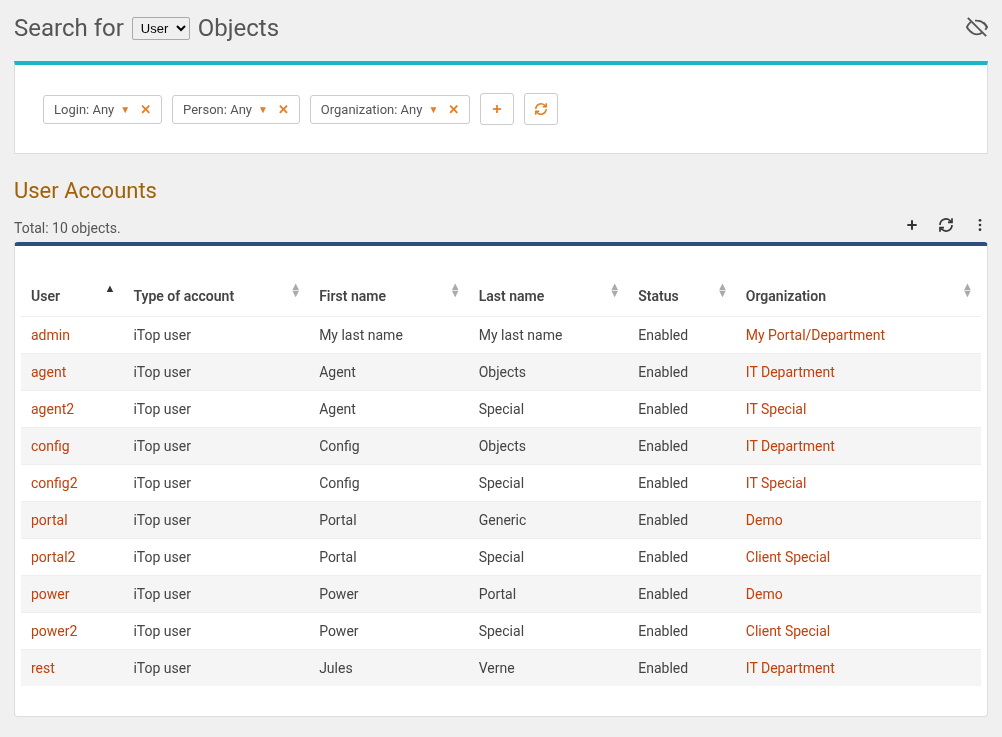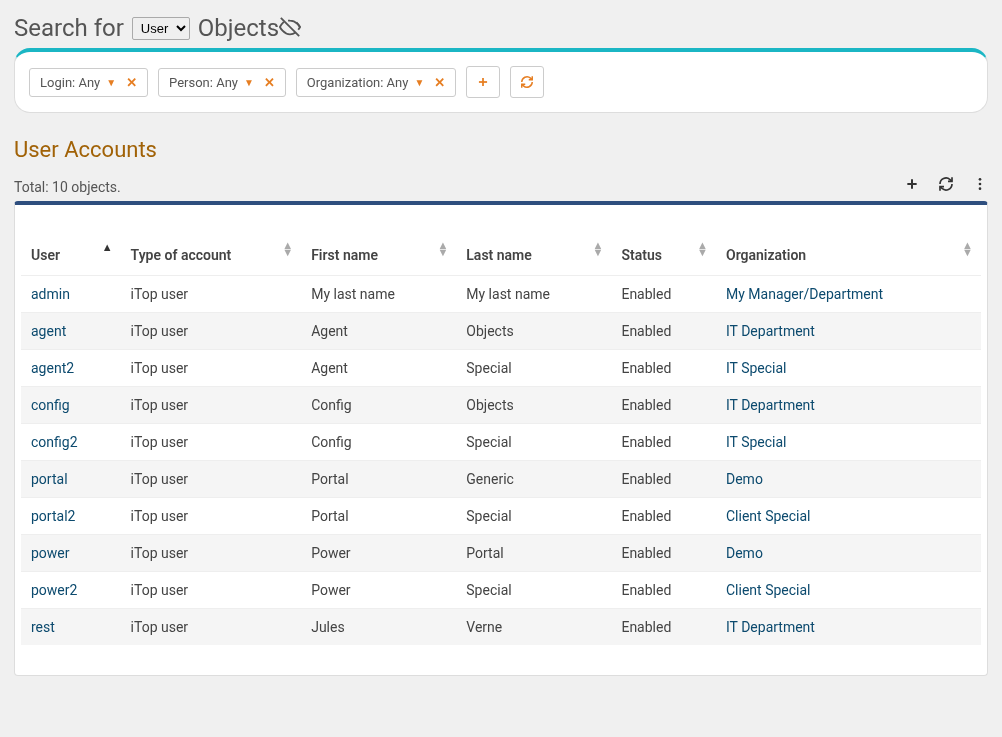--- a/index.html
+++ b/index.html
@@ -6,21 +6,22 @@
   body {
     font-family: -apple-system, BlinkMacSystemFont, "Segoe UI", Roboto, Arial, sans-serif;
     background: #f0f0f0;
     color: #444;
     padding: 14px;
     font-size: 14px;
   }
   .search-header {
     display: flex;
     align-items: center;
-    margin-bottom: 6px;
+    justify-content: space-between;
+    margin-bottom: 19px;
   }
   .search-title {
     display: flex;
     align-items: center;
     gap: 8px;
     font-size: 24px;
     font-weight: 400;
     color: #555;
   }
   .search-title select {
@@ -28,22 +29,22 @@
     padding: 2px 4px;
     border: 1px solid #aaa;
     border-radius: 2px;
     background: #efefef;
   }
   .eye-icon { cursor: pointer; color: #555; }
   .filter-box {
     background: #fff;
     border: 1px solid #ddd;
     border-top: 4px solid #1bb6c4;
-    border-radius: 16px;
-    padding: 14px;
+    border-radius: 0;
+    padding: 28px;
     display: flex;
     gap: 10px;
     align-items: center;
     flex-wrap: wrap;
     text-align: center;
   }
   .filter-chip {
     display: inline-flex;
     align-items: center;
     gap: 6px;
@@ -117,21 +118,21 @@
     color: #aaa;
     font-size: 11px;
     line-height: 0.6;
   }
   tbody td {
     padding: 10px 10px;
     font-size: 14px;
     border-top: 1px solid #eee;
   }
   tbody tr:nth-child(even) { background: #f5f5f5; }
-  .link { color: #0c4a6e; cursor: pointer; }
+  .link { color: #c2410c; cursor: pointer; }
 </style>
 </head>
 <body>
 
 <div class="search-header">
   <div class="search-title">
     <span>Search for</span>
     <select>
       <option>User</option>
     </select>
@@ -220,21 +221,21 @@
           <th>Organization<span class="sort-icon">▲<br>▼</span></th>
         </tr>
     </thead>
     <tbody id="tbody">
         <tr>
           <td><span class="link">admin</span></td>
           <td>iTop user</td>
           <td>My last name</td>
           <td>My last name</td>
           <td>Enabled</td>
-          <td><span class="link">My Manager/Department</span></td>
+          <td><span class="link">My Portal/Department</span></td>
         </tr>
         <tr>
           <td><span class="link">agent</span></td>
           <td>iTop user</td>
           <td>Agent</td>
           <td>Objects</td>
           <td>Enabled</td>
           <td><span class="link">IT Department</span></td>
         </tr>
         <tr>

